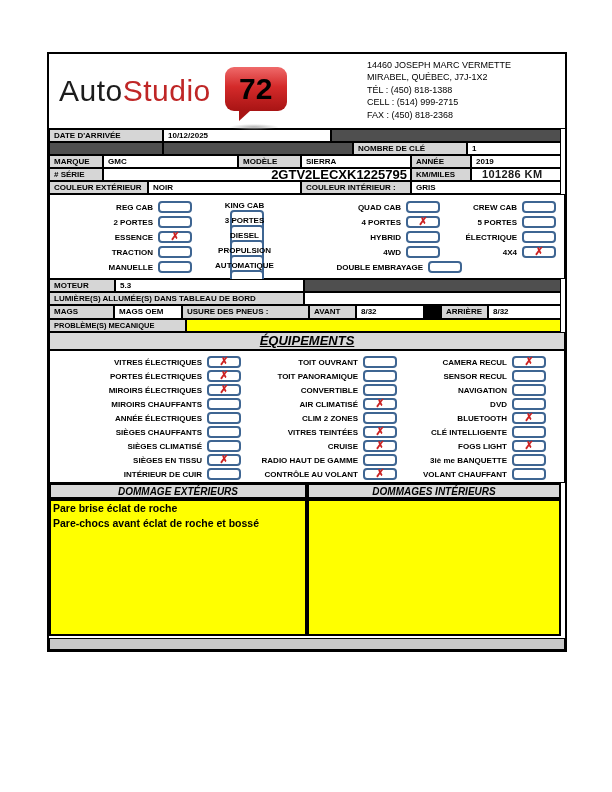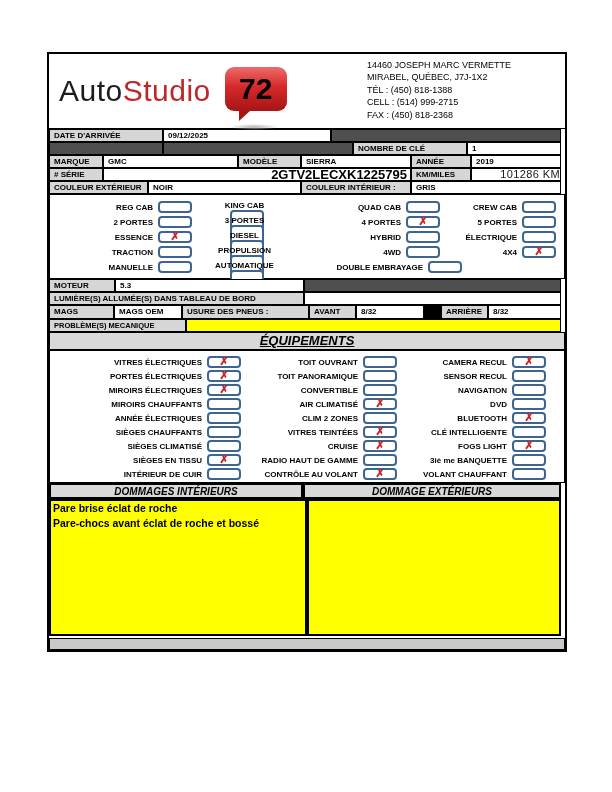--- a/index.html
+++ b/index.html
@@ -53,21 +53,21 @@
   .eqhead { height:18px; background:#d9d9d9; border:1px solid #000; box-sizing:border-box;
     text-align:center; font-size:13px; font-weight:700; font-style:italic; line-height:16px;text-decoration:underline; }
   .eqbox { box-sizing:border-box; border:1px solid #000; height:133px; padding-top:5px; display:flex; }
   .eq-col { display:flex; flex-direction:column; }
   .eq-col1 { width:196px; } .eq-col2 { width:156px; } .eq-col3 { width:160px; }
   .eq-col .opt { margin-bottom:2px; }
   .eq-col1 .opt { padding-right:5px; } .eq-col2 .opt { padding-right:5px; } .eq-col3 .opt { padding-right:16px; }
 
   
   .vin { text-align:right; font-size:13px; padding-right:3px; line-height:12px; }
-  .km { font-weight:400; font-size:11px; letter-spacing:0.4px; padding-left:3px; color:#1a1a1a;text-align:right; }
+  .km { font-weight:700; font-size:11px; letter-spacing:0.4px; padding-left:10px; color:#1a1a1a; }
   .smalllbl { font-size:7.5px; }
   .yellow { background:#ffff00; }
 
   
   .dmg-head { background:#d9d9d9; text-align:center; font-size:10px; font-weight:700; font-style:italic;
     height:16px; line-height:14px; border:2px solid #000; }
   .dmg-body { height:137px; border:2px solid #000; white-space:normal; }
   .dmg-text { font-size:10.5px; font-weight:700; line-height:13px; padding:1px 2px; }
 
   .bottombar { margin-top:2px; height:12px; background:#c8c8c8; border:1px solid #000; box-sizing:border-box; }
@@ -88,21 +88,21 @@
       <div>14460 JOSEPH MARC VERMETTE</div>
       <div>MIRABEL, QUÉBEC, J7J-1X2</div>
       <div>TÉL : (450) 818-1388</div>
       <div>CELL : (514) 999-2715</div>
       <div>FAX : (450) 818-2368</div>
     </div>
   </div>
 
   <div class="row">
     <div class="c h13 lbl" style="width:114px">DATE D'ARRIVÉE</div>
-    <div class="c h13 val" style="width:168px">09/12/2025</div>
+    <div class="c h13 val" style="width:168px">10/12/2025</div>
     <div class="c h13 dark" style="width:230px"></div>
   </div>
 
   <div class="row">
     <div class="c h13 dark" style="width:114px"></div>
     <div class="c h13 dark" style="width:190px"></div>
     <div class="c h13 lbl" style="width:114px">NOMBRE DE CLÉ</div>
     <div class="c h13 val" style="width:94px">1</div>
   </div>
 
@@ -357,22 +357,22 @@
           <span class="cb"></span>
         </div>
       <div class="opt">
           <span class="t">VOLANT CHAUFFANT</span>
           <span class="cb"></span>
         </div>
     </div>
   </div>
 
   <div class="row">
+    <div class="c dmg-head" style="width:258px">DOMMAGE EXTÉRIEURS</div>
     <div class="c dmg-head" style="width:254px">DOMMAGES INTÉRIEURS</div>
-    <div class="c dmg-head" style="width:258px">DOMMAGE EXTÉRIEURS</div>
   </div>
 
   <div class="row">
     <div class="c dmg-body yellow" style="width:258px">
       <div class="dmg-text">Pare brise éclat de roche</div>
       <div class="dmg-text">Pare-chocs avant éclat de roche et bossé</div>
     </div>
     <div class="c dmg-body yellow" style="width:254px"></div>
   </div>
 

